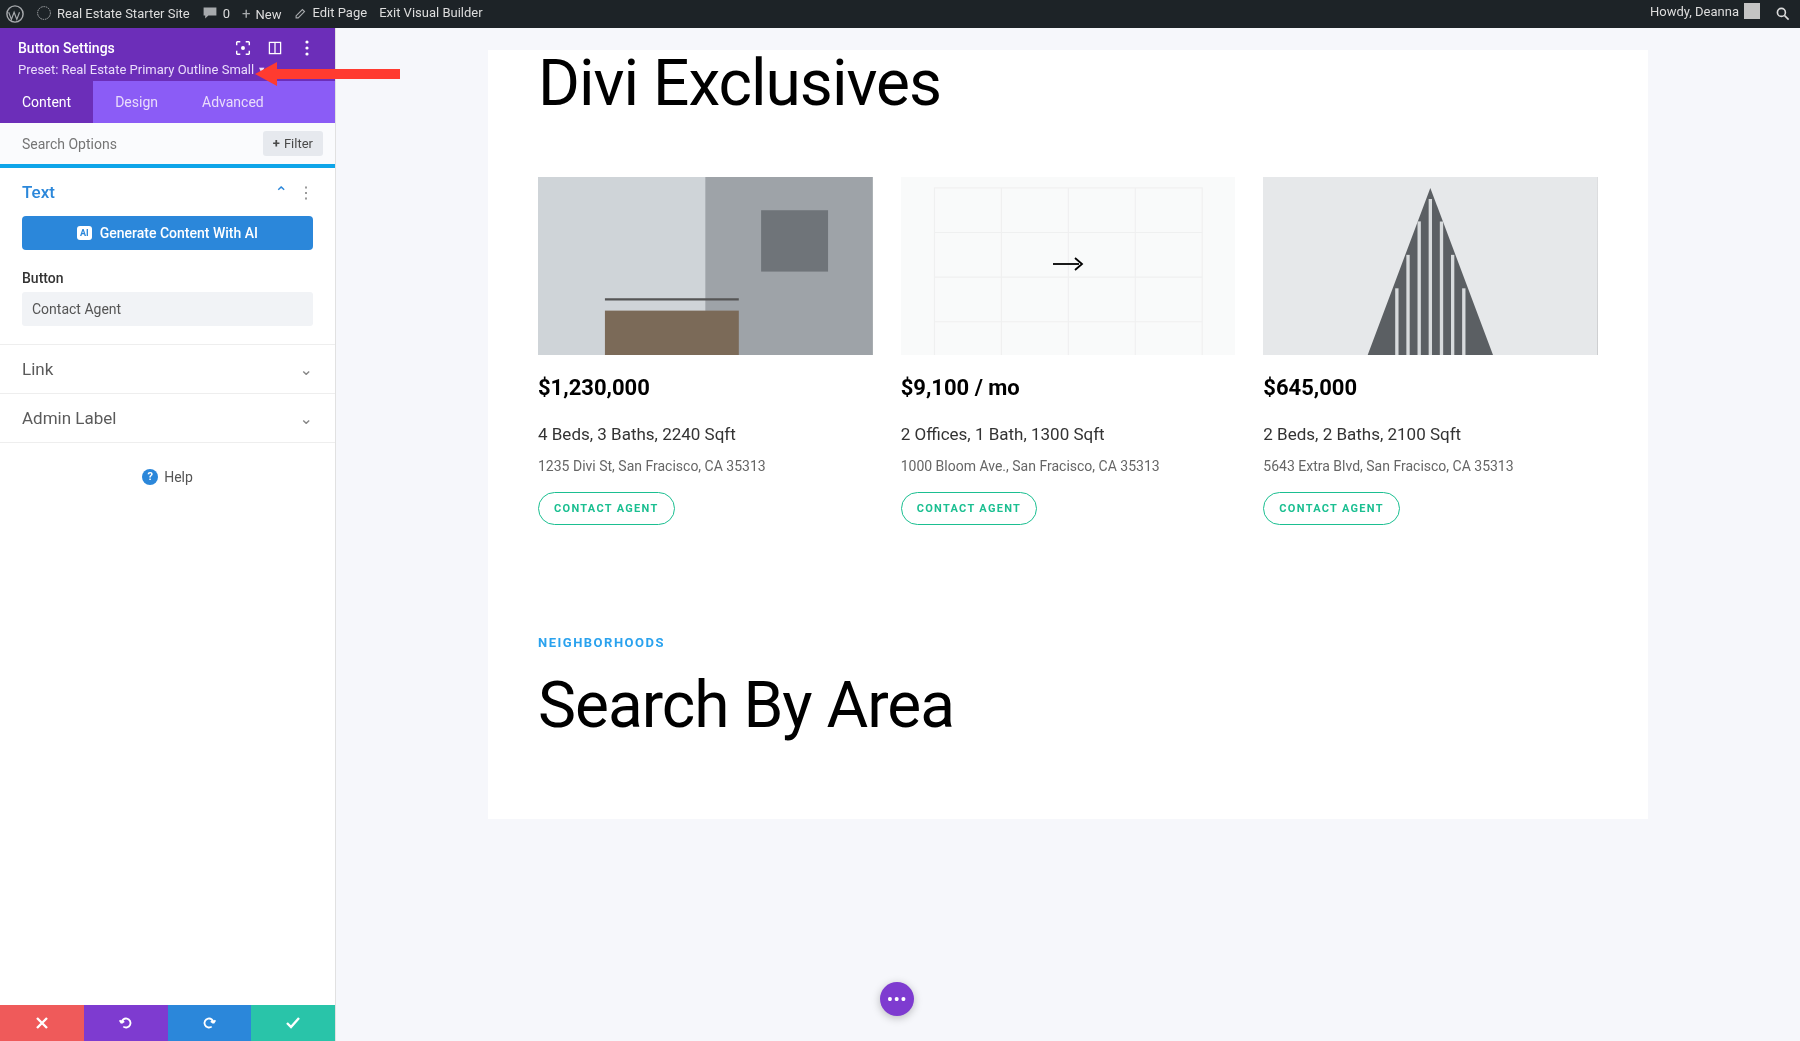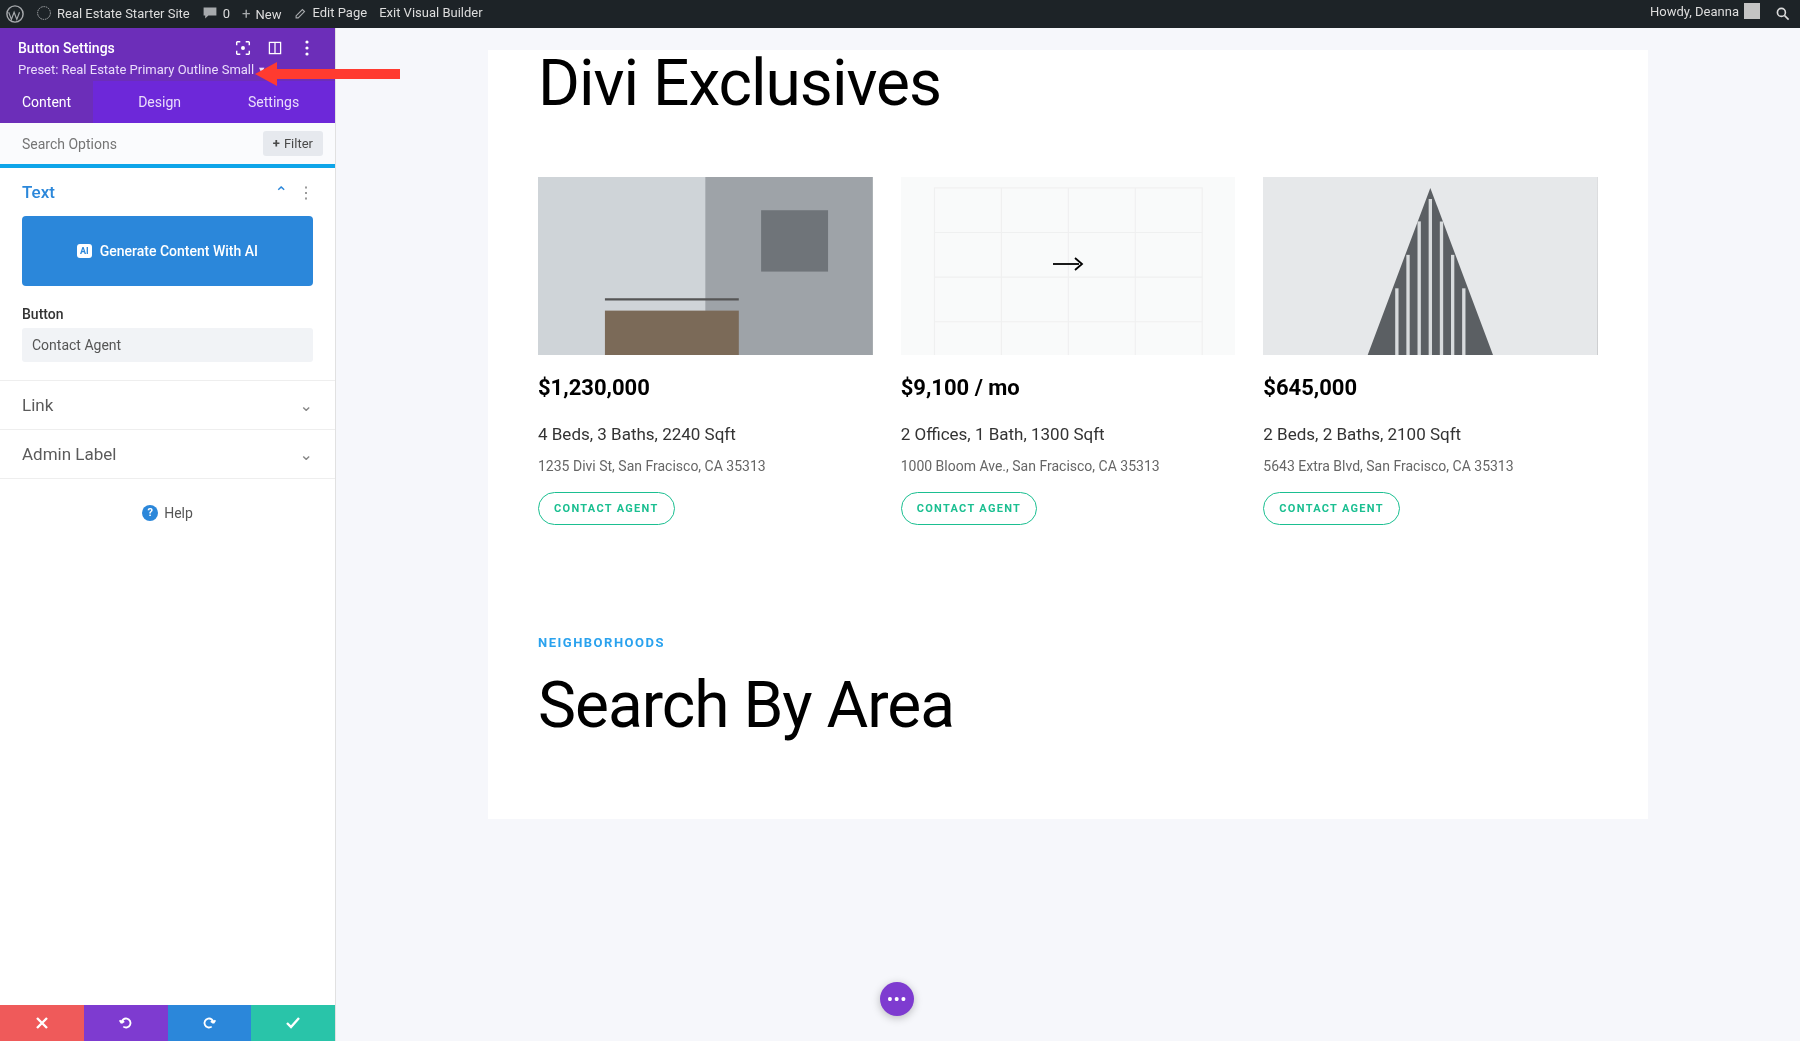--- a/index.html
+++ b/index.html
@@ -18,36 +18,36 @@
 
 .sidebar { width: 336px; min-width:336px; background:#fff; display:flex; flex-direction:column; border-right:1px solid #e1e1e1; position:relative; }
 .p-header { background:#6c2eb9; color:#fff; padding: 10px 18px 4px; }
 .p-title-row { display:flex; align-items:center; justify-content:space-between; }
 .p-title { font-size:14px; font-weight:500; }
 .p-header-icons { display:flex; gap:12px; align-items:center; }
 .p-header-icons .hicon { width:20px; height:20px; display:flex; align-items:center; justify-content:center; cursor:pointer; }
 .p-preset { font-size:13px; color:#e9dcfb; margin-top:4px; display:flex; align-items:center; gap:3px; }
 .p-preset .chev { font-size:9px; }
 
-.p-tabs { display:flex; background:#6d28d9;gap:23px; }
+.p-tabs { display:flex; background:#8b5cf6; }
 .p-tab { flex: 0 0 auto; padding: 13px 22px; font-size:14px; color:#e9dcfb; cursor:pointer; }
 .p-tab.active { background:#6c2eb9; color:#fff; }
 
 .p-search-row { display:flex; align-items:center; padding:8px 12px 8px 22px; border-bottom:4px solid #0ea5e9; gap:8px; background:#fafbfd; }
 .p-search-input { flex:1; border:none; outline:none; font-size:14px; color:#777; background:transparent; }
 .p-filter { background:#e6e9ee; border-radius:3px; padding:5px 10px; font-size:13px; color:#4a4a4a; display:flex; align-items:center; gap:4px; cursor:pointer; }
 
 .p-scroll { flex:1; overflow-y:auto; }
 .p-section { border-bottom:1px solid #eee; }
 .p-sec-head { display:flex; align-items:center; justify-content:space-between; padding:14px 22px; cursor:pointer; }
 .p-sec-title { font-size:17px; color:#5b5b5b;text-align:center; }
 .p-sec-title.open { color:#2b87da; font-weight:500; }
 .sec-right { display:flex; gap:10px; align-items:center; color:#888; }
 .p-sec-body { padding: 0 22px 18px; }
-.gen-btn { background:#2b87da; color:#fff; font-size:14px; font-weight:500; border:none; width:100%; padding:27px; border-radius:4px; display:flex; align-items:center; justify-content:center; gap:8px; cursor:pointer; }
+.gen-btn { background:#2b87da; color:#fff; font-size:14px; font-weight:500; border:none; width:100%; padding:9px; border-radius:4px; display:flex; align-items:center; justify-content:center; gap:8px; cursor:pointer; }
 .ai-badge { background:#fff; color:#2b87da; font-size:9px; font-weight:700; padding:2px 3px; border-radius:3px; }
 .field-label { font-size:14px; color:#333; margin-top:20px; font-weight:500; }
 .field-input { width:100%; margin-top:6px; background:#f1f3f6; border:none; padding:9px 10px; font-size:14px; color:#555; border-radius:3px; outline:none; }
 
 .p-help { text-align:center; padding:22px 0; }
 .p-help-inner { display:inline-flex; align-items:center; gap:6px; color:#555; font-size:14px; }
 .p-help-inner .qicon { width:16px; height:16px; border-radius:50%; background:#2b87da; color:#fff; font-size:11px; display:flex; align-items:center; justify-content:center; font-weight:bold; }
 
 .p-footer { display:flex; height:36px; margin-top:auto; }
 .p-footer-btn { flex:1; display:flex; align-items:center; justify-content:center; color:#fff; cursor:pointer; }
@@ -166,21 +166,21 @@
       <div class="p-preset">
         <span>Preset: </span>
           <span>Real Estate Primary Outline Small</span>
         <span class="chev">▼</span>
       </div>
     </div>
 
     <div class="p-tabs">
       <div class="p-tab active">Content</div>
       <div class="p-tab">Design</div>
-      <div class="p-tab">Settings</div>
+      <div class="p-tab">Advanced</div>
     </div>
 
     <div class="p-search-row">
       <input class="p-search-input" placeholder="Search Options" style="">
       <div class="p-filter">
         <span style="font-weight:bold;">+</span>
         <span>Filter</span>
       </div>
     </div>
 

